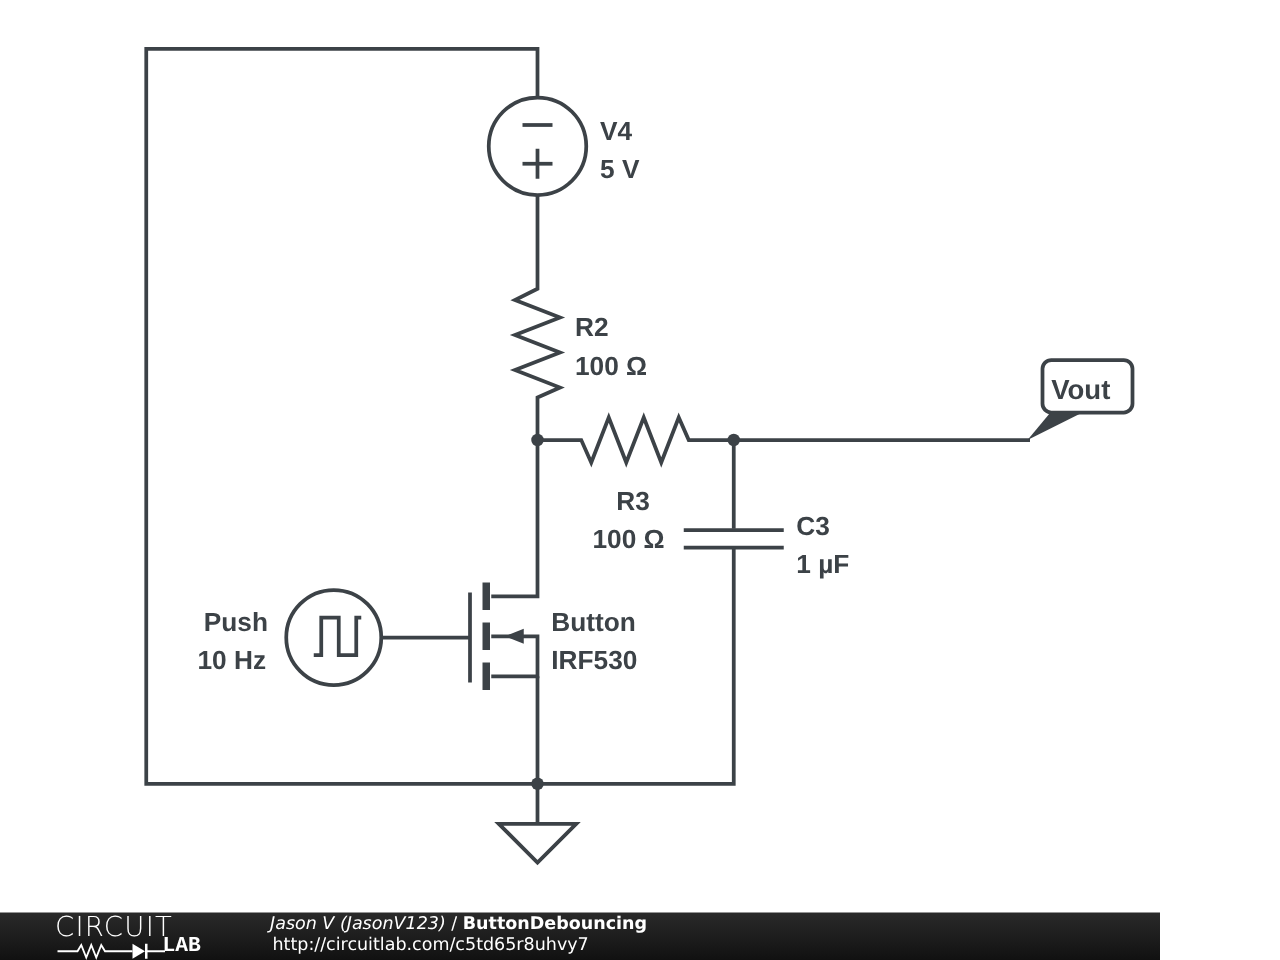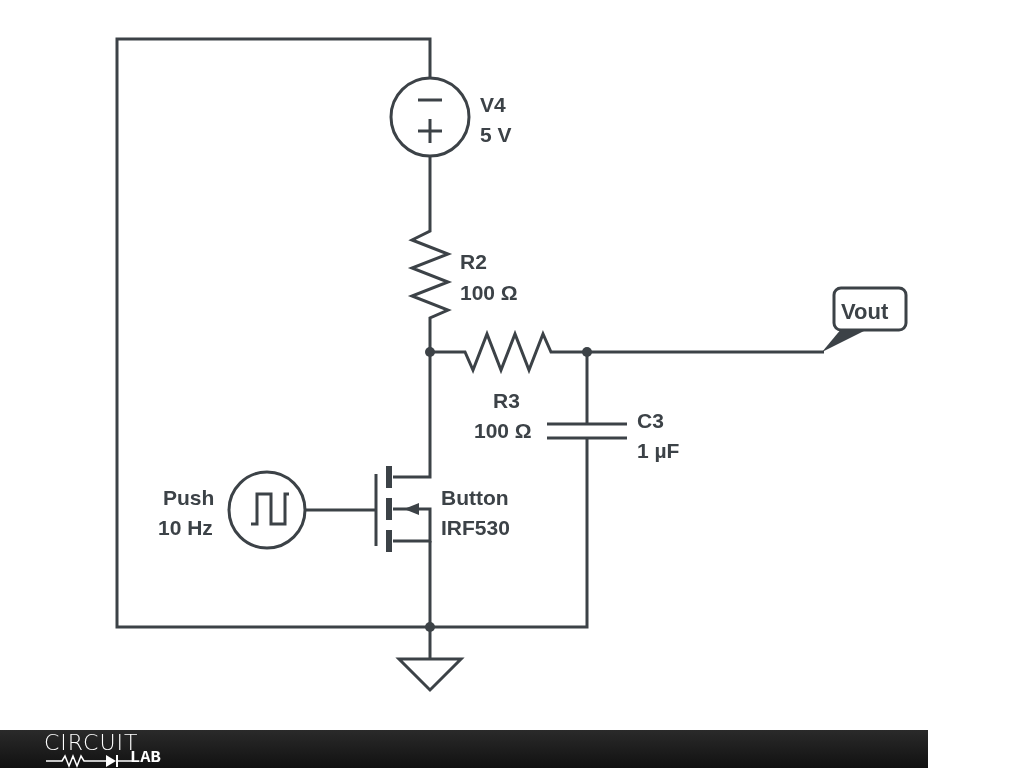--- a/index.html
+++ b/index.html
@@ -102,13 +102,19 @@
   <div class="logo">
     <div class="logo-top">CIRCUIT</div>
     <svg class="logo-bottom" viewBox="0 0 130 16">
       <polyline points="2,9 18,9 21,4 25,14 29,4 33,14 37,4 40,9 62,9" fill="none" stroke="#fff" stroke-width="1.5"></polyline>
       <polygon points="62,3 62,15 72,9" fill="#fff"></polygon>
       <line x1="73" y1="3" x2="73" y2="15" stroke="#fff" stroke-width="2"></line>
       <line x1="73" y1="9" x2="88" y2="9" stroke="#fff" stroke-width="1.5"></line>
     </svg>
     <div class="logo-lab">LAB</div>
   </div>
+  <div class="meta">
+    <span class="author">Jason V (JasonV123)</span>
+    <span>/</span>
+    <span class="title">ButtonDebouncing</span>
+    <span class="url">http://circuitlab.com/c5td65r8uhvy7</span>
+  </div>
 </div>
 
 </body></html>

